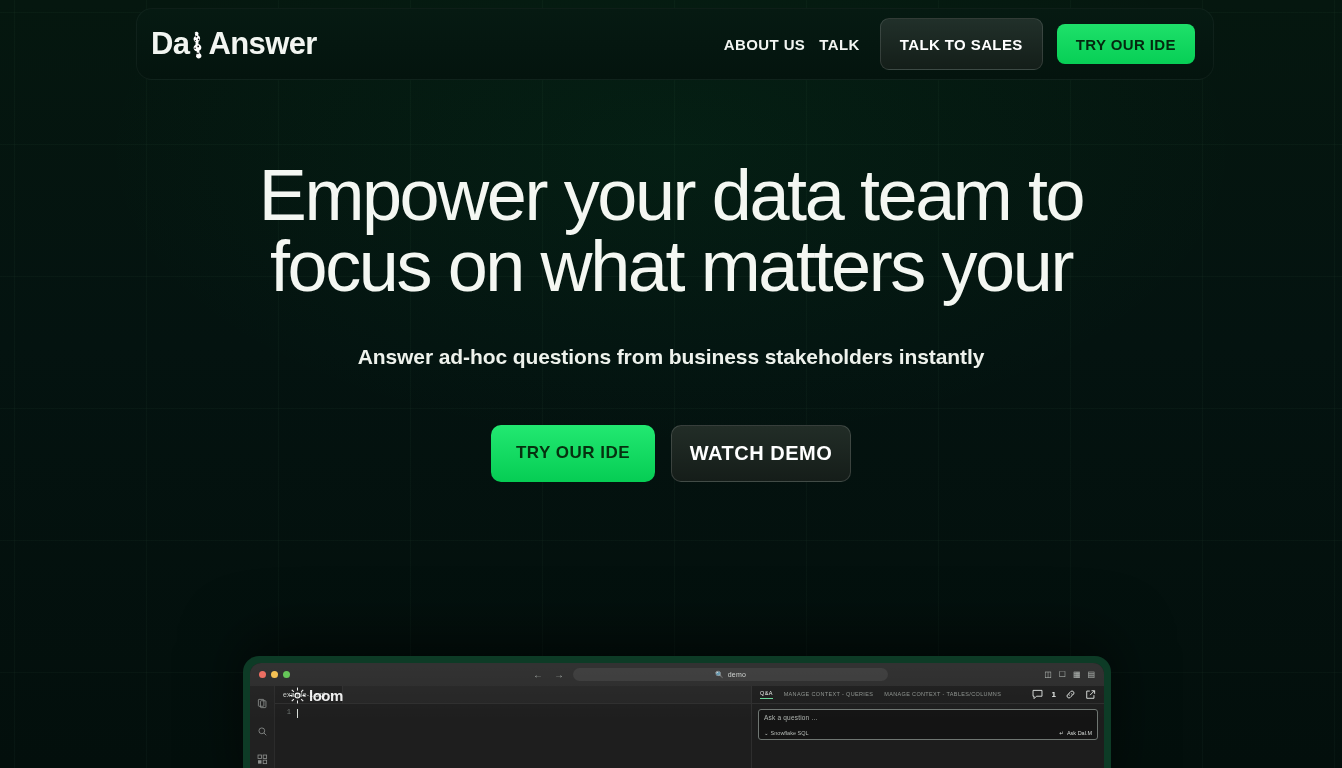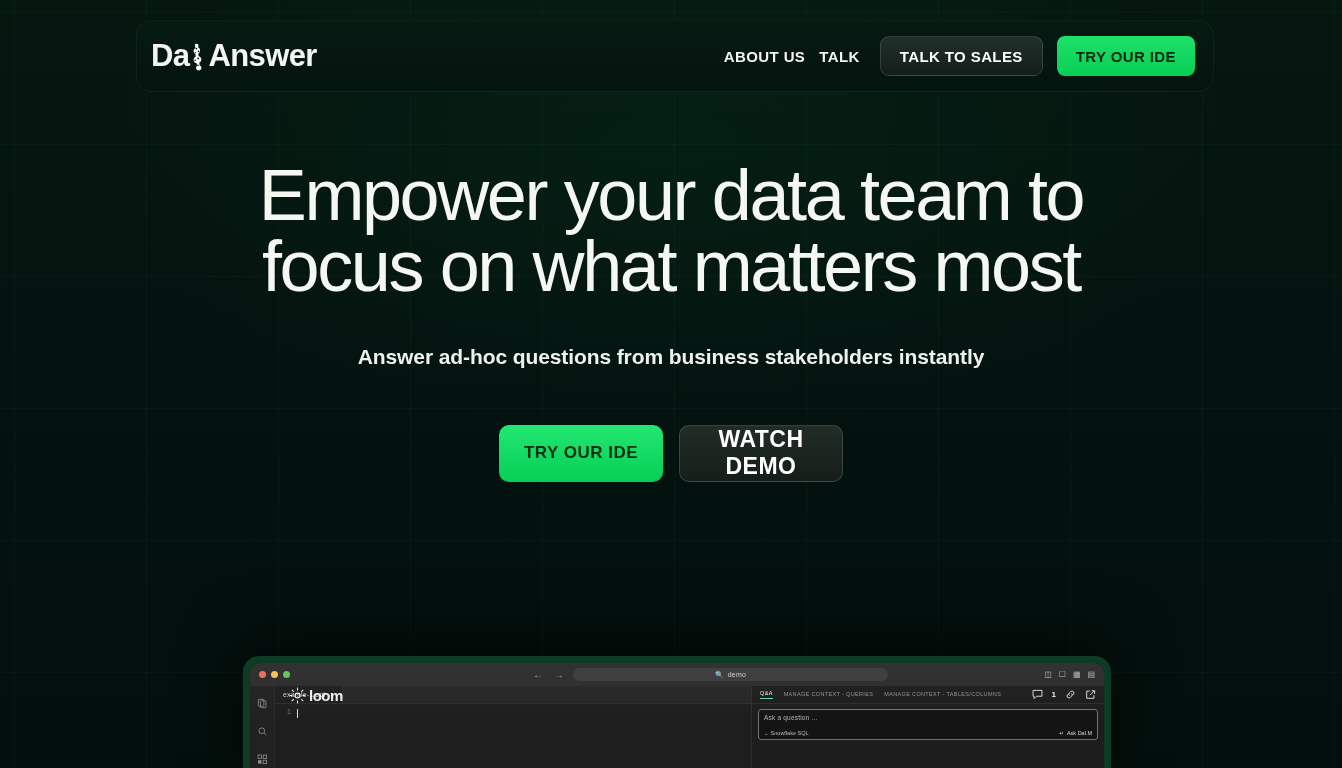--- a/index.html
+++ b/index.html
@@ -28,21 +28,21 @@
   }
   #glow{
     position:absolute; left:50%; top:-160px;
     width:1200px; height:620px; transform:translateX(-50%);
     background:radial-gradient(ellipse at center, rgba(0,190,90,.055), rgba(0,0,0,0) 68%);
     pointer-events:none;
   }
 
   
   .nav{
-    position:absolute; left:136px; top:20px;
+    position:absolute; left:136px; top:8px;
     width:1078px; height:72px;
     border-radius:16px;
     background:linear-gradient(180deg,#061a12 0%,#04140e 100%);
     border:1px solid rgba(255,255,255,.045);
     display:flex; align-items:center;
     padding:0 18px 0 14px;
   }
   .logo{
     display:flex; align-items:center;
     font-size:31px; font-weight:700; letter-spacing:-.6px;
@@ -54,21 +54,21 @@
   }
   .logo .dogwrap svg{ position:absolute; left:-2px; top:3px; }
   .nav-spacer{ flex:1 1 auto; }
   .nav-links{ display:flex; align-items:center; gap:14px; }
   .nav-link{
     font-size:15px; font-weight:700; letter-spacing:.4px;
     color:#f2f5f1; text-decoration:none; white-space:nowrap;
   }
   .btn-outline{
     margin-left:20px;
-    height:40px; padding:14px 19px;
+    height:52px; padding:14px 19px;
     display:flex; align-items:center; justify-content:center;
     border-radius:9px;
     border:1px solid rgba(255,255,255,.13);
     background:linear-gradient(180deg,#21302a 0%,#141e19 100%);
     color:#ffffff; font-size:15px; font-weight:700; letter-spacing:.4px;
     white-space:nowrap; cursor:pointer;
   }
   .btn-green{
     margin-left:14px;
     height:40px; padding:0 19px;
@@ -101,26 +101,26 @@
   }
   .cta-green{
     width:164px; height:57px;
     display:flex; align-items:center; justify-content:center;
     border-radius:10px; border:none;
     background:linear-gradient(180deg,#22e871 0%,#06cd54 100%);
     color:#06300f; font-size:17px; font-weight:700; letter-spacing:.5px;
     cursor:pointer;
   }
   .cta-dark{
-    width:164px; height:57px;
+    width:180px; height:57px;
     display:flex; align-items:center; justify-content:center;
     border-radius:10px;
     border:1px solid rgba(255,255,255,.15);
     background:linear-gradient(180deg,#222d27 0%,#151d19 100%);
-    color:#ffffff; font-size:23px; font-weight:700; letter-spacing:.5px;
+    color:#ffffff; font-size:20px; font-weight:700; letter-spacing:.5px;
     cursor:pointer;
   }
 
   
   .laptop{
     position:absolute; left:243px; top:656px;
     width:868px; height:150px;
     border-radius:16px 16px 0 0;
     background:#0d3b26;
     padding:7px 7px 0 7px;
@@ -268,21 +268,21 @@
       <a class="nav-link" href="#">TALK</a>
     </div>
 
     <div class="btn-outline">TALK TO SALES</div>
     <div class="btn-green">TRY OUR IDE</div>
   </div>
 
   <div class="hero">
     <h1 class="headline">
       <span>Empower your data team to</span><br>
-      <span>focus on what matters most</span>
+      <span>focus on what matters your</span>
     </h1>
     <div class="sub">Answer ad-hoc questions from business stakeholders instantly</div>
     <div class="cta-row">
       <div class="cta-green">TRY OUR IDE</div>
       <div class="cta-dark">WATCH DEMO</div>
     </div>
   </div>
 
   <div class="laptop">
     <div class="screen">

